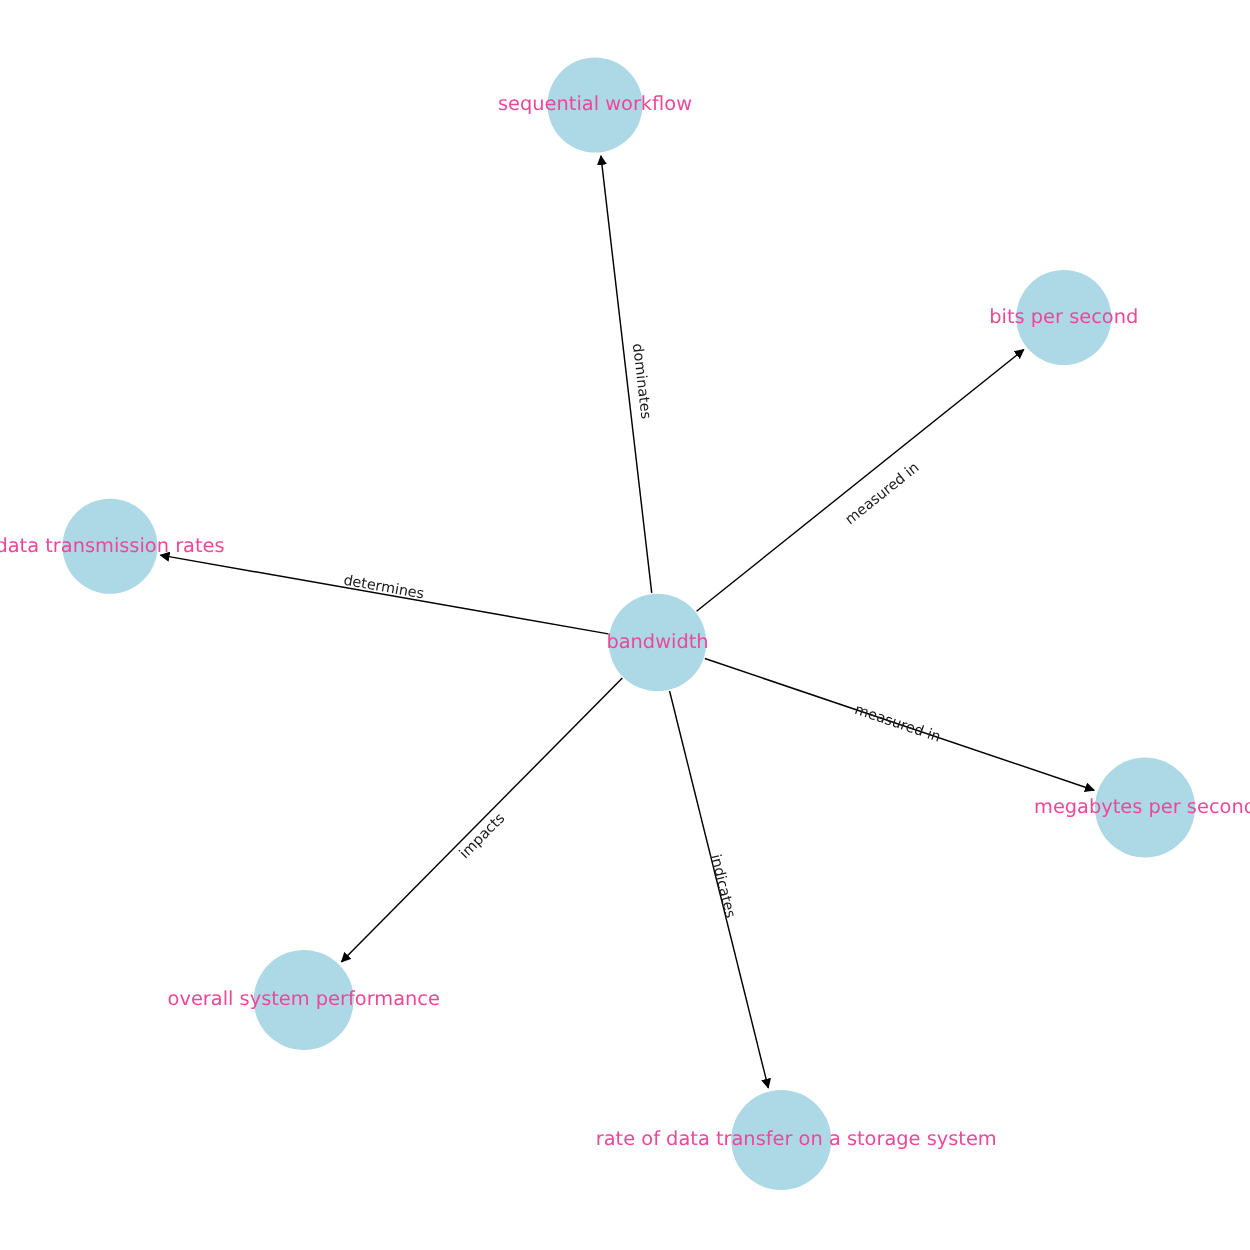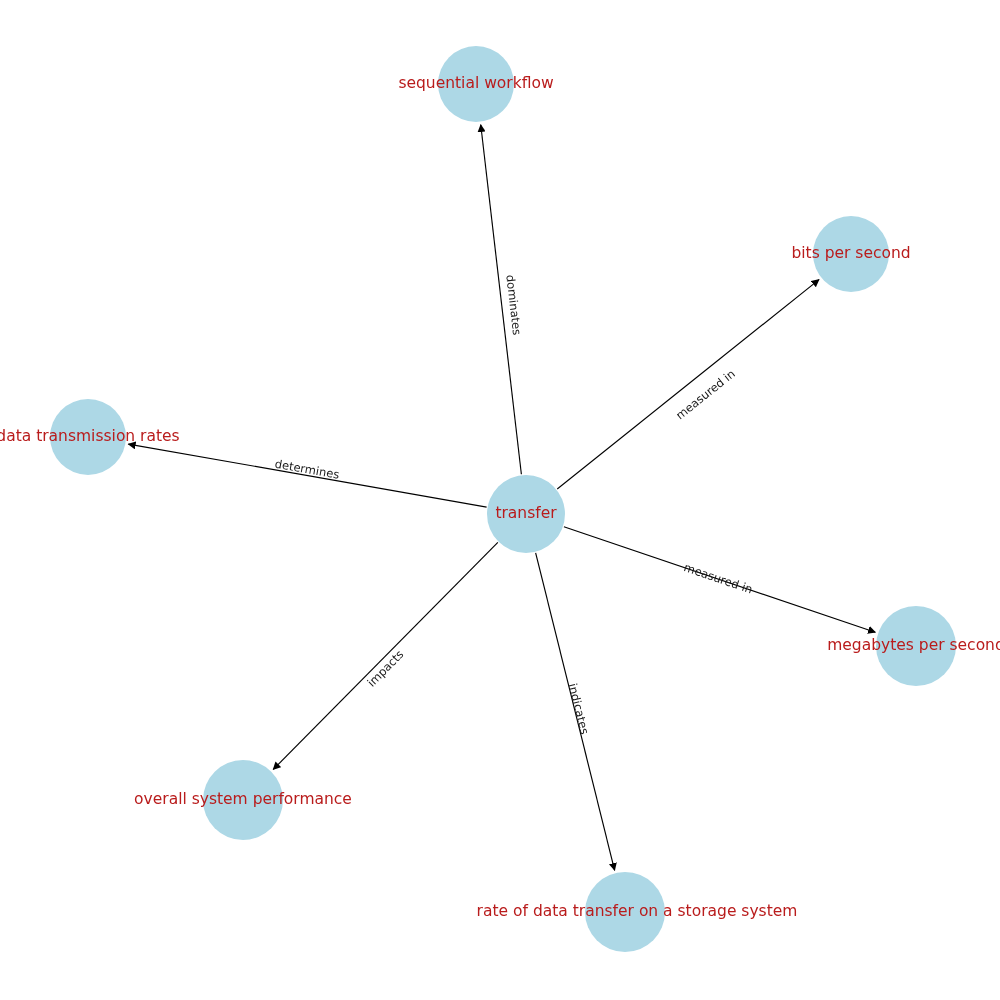--- a/index.html
+++ b/index.html
@@ -26,21 +26,21 @@
     fill: #add8e6;
     stroke: none;
   }
   .edge-line {
     stroke: #000000;
     stroke-width: 1.15;
     fill: none;
   }
   .node-label {
     position: absolute;
-    color: #b91c1c;
+    color: #ec4899;
     font-family: "DejaVu Sans", sans-serif;
     font-size: 15.5px;
     line-height: 1;
     white-space: nowrap;
     transform: translate(-50%, -50%);
     pointer-events: none;
   }
   .edge-label {
     position: absolute;
     color: #1a1a1a;
@@ -74,21 +74,21 @@
         <circle cx="526" cy="514" r="39" class="node-circle"></circle>
         <circle cx="476" cy="84" r="38" class="node-circle"></circle>
         <circle cx="851" cy="254" r="38" class="node-circle"></circle>
         <circle cx="916" cy="646" r="40" class="node-circle"></circle>
         <circle cx="88" cy="437" r="38" class="node-circle"></circle>
         <circle cx="243" cy="800" r="40" class="node-circle"></circle>
         <circle cx="625" cy="912" r="40" class="node-circle"></circle>
       </g>
   </svg>
   <div id="node-labels-layer">
-      <div class="node-label" style="left: 526px; top: 514px;">transfer</div>
+      <div class="node-label" style="left: 526px; top: 514px;">bandwidth</div>
       <div class="node-label" style="left: 476px; top: 84px;">sequential workflow</div>
       <div class="node-label" style="left: 851px; top: 254px;">bits per second</div>
       <div class="node-label" style="left: 916px; top: 646px;">megabytes per second</div>
       <div class="node-label" style="left: 88px; top: 437px;">data transmission rates</div>
       <div class="node-label" style="left: 243px; top: 800px;">overall system performance</div>
       <div class="node-label" style="left: 625px; top: 912px; padding-left: 24px;">rate of data transfer on a storage system</div>
     </div>
   <div id="edge-labels-layer">
       <div class="edge-label" style="left: 513px; top: 305px; transform: translate(-50%, -50%) rotate(83.4deg);">dominates</div>
       <div class="edge-label" style="left: 706px; top: 395px; transform: translate(-50%, -50%) rotate(-38.7deg);">measured in</div>

